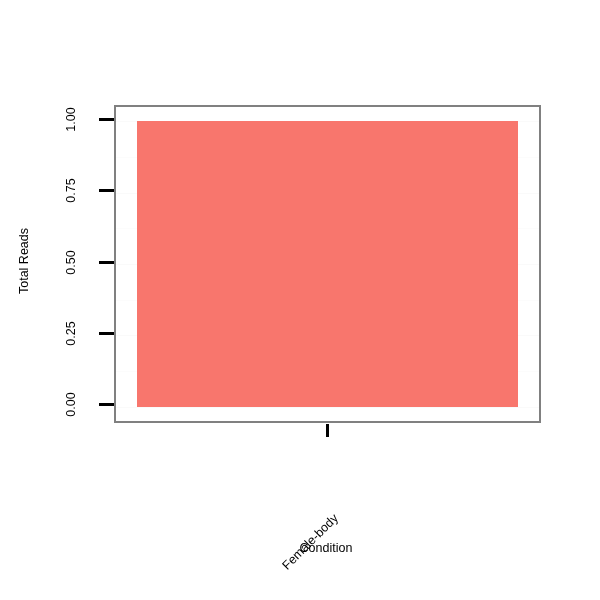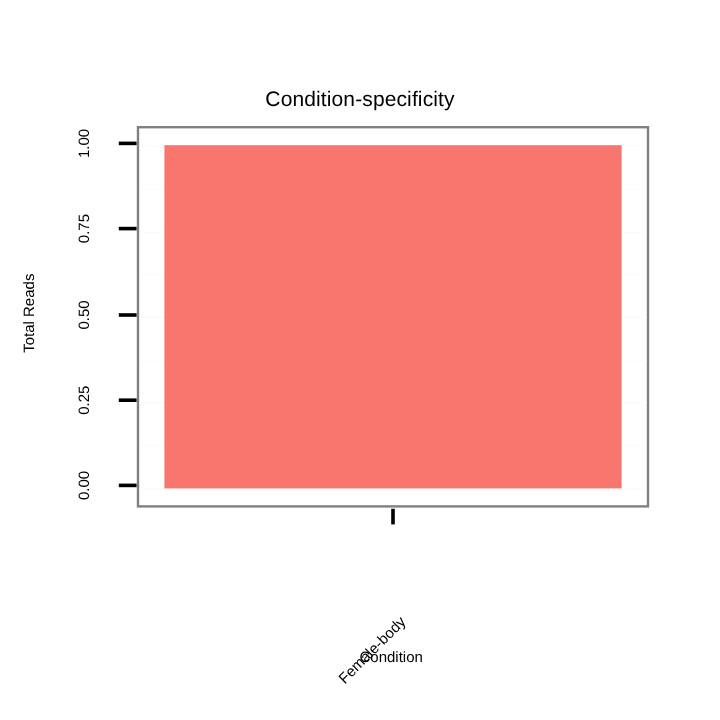--- a/index.html
+++ b/index.html
@@ -130,21 +130,20 @@
     text-align: center;
     font-size: 12.5px;
     line-height: 15px;
   }
 </style>
 </head>
 <body>
 
 <div id="plot-root">
 
-  <div class="plot-title">Condition-specificity</div>
 
   <div class="y-axis-title">Total Reads</div>
 
   <div class="y-tick-mark" style="top: 403.37px;"></div>
   <div class="y-tick-mark" style="top: 331.935px;"></div>
   <div class="y-tick-mark" style="top: 260.5px;"></div>
   <div class="y-tick-mark" style="top: 189.065px;"></div>
   <div class="y-tick-mark" style="top: 117.63px;"></div>
 
   <div class="y-tick-label" style="left: 71px; top: 398.37px; width: 34px; margin-left: -17px;">0.00</div>

